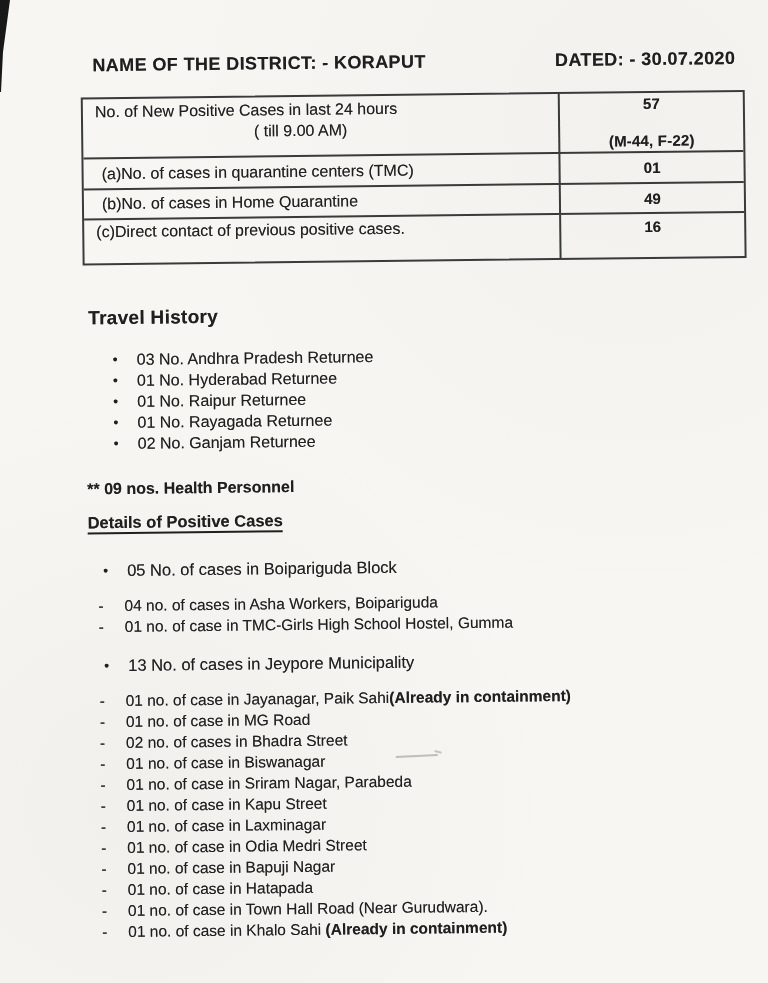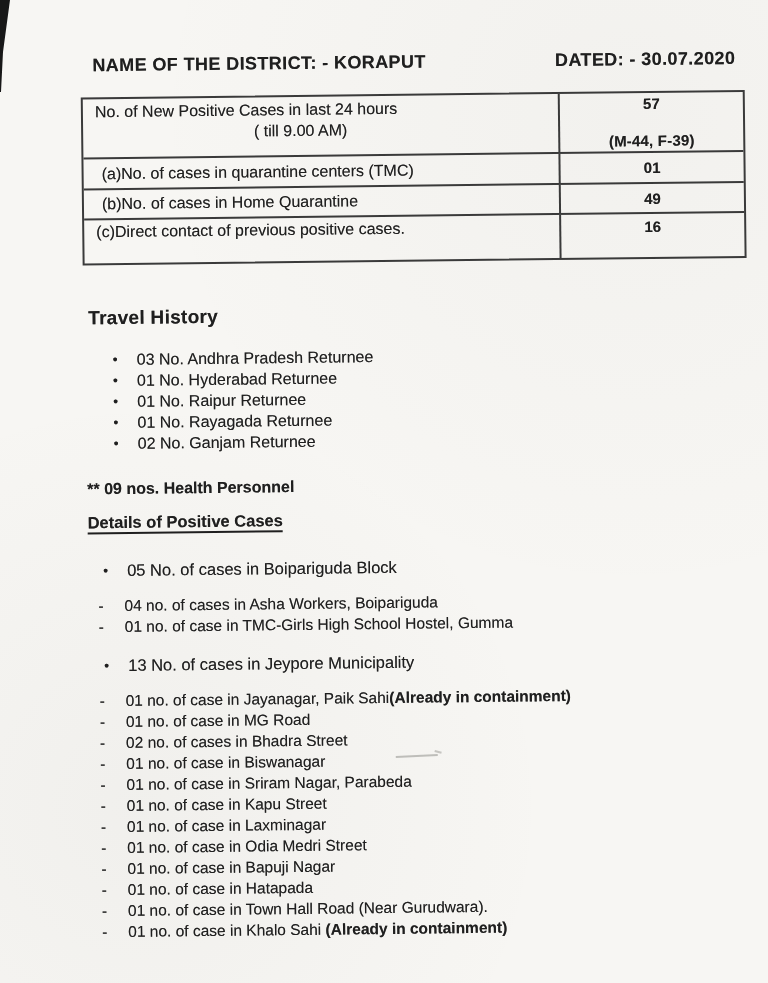--- a/index.html
+++ b/index.html
@@ -103,21 +103,21 @@
     </div>
 
     <div class="tbl">
       <div class="trow r1">
         <div class="tlabel">
           <div>No. of New Positive Cases in last 24 hours</div>
           <div class="lbl2">( till 9.00 AM)</div>
         </div>
         <div class="tvalue">
           <div>57</div>
-          <div class="mf">(M-44, F-39)</div>
+          <div class="mf">(M-44, F-22)</div>
         </div>
       </div>
       <div class="trow r2">
         <div class="tlabel">(a)No. of cases in quarantine centers (TMC)</div>
         <div class="tvalue">01</div>
       </div>
       <div class="trow r3">
         <div class="tlabel">(b)No. of cases in Home Quarantine</div>
         <div class="tvalue">49</div>
       </div>

